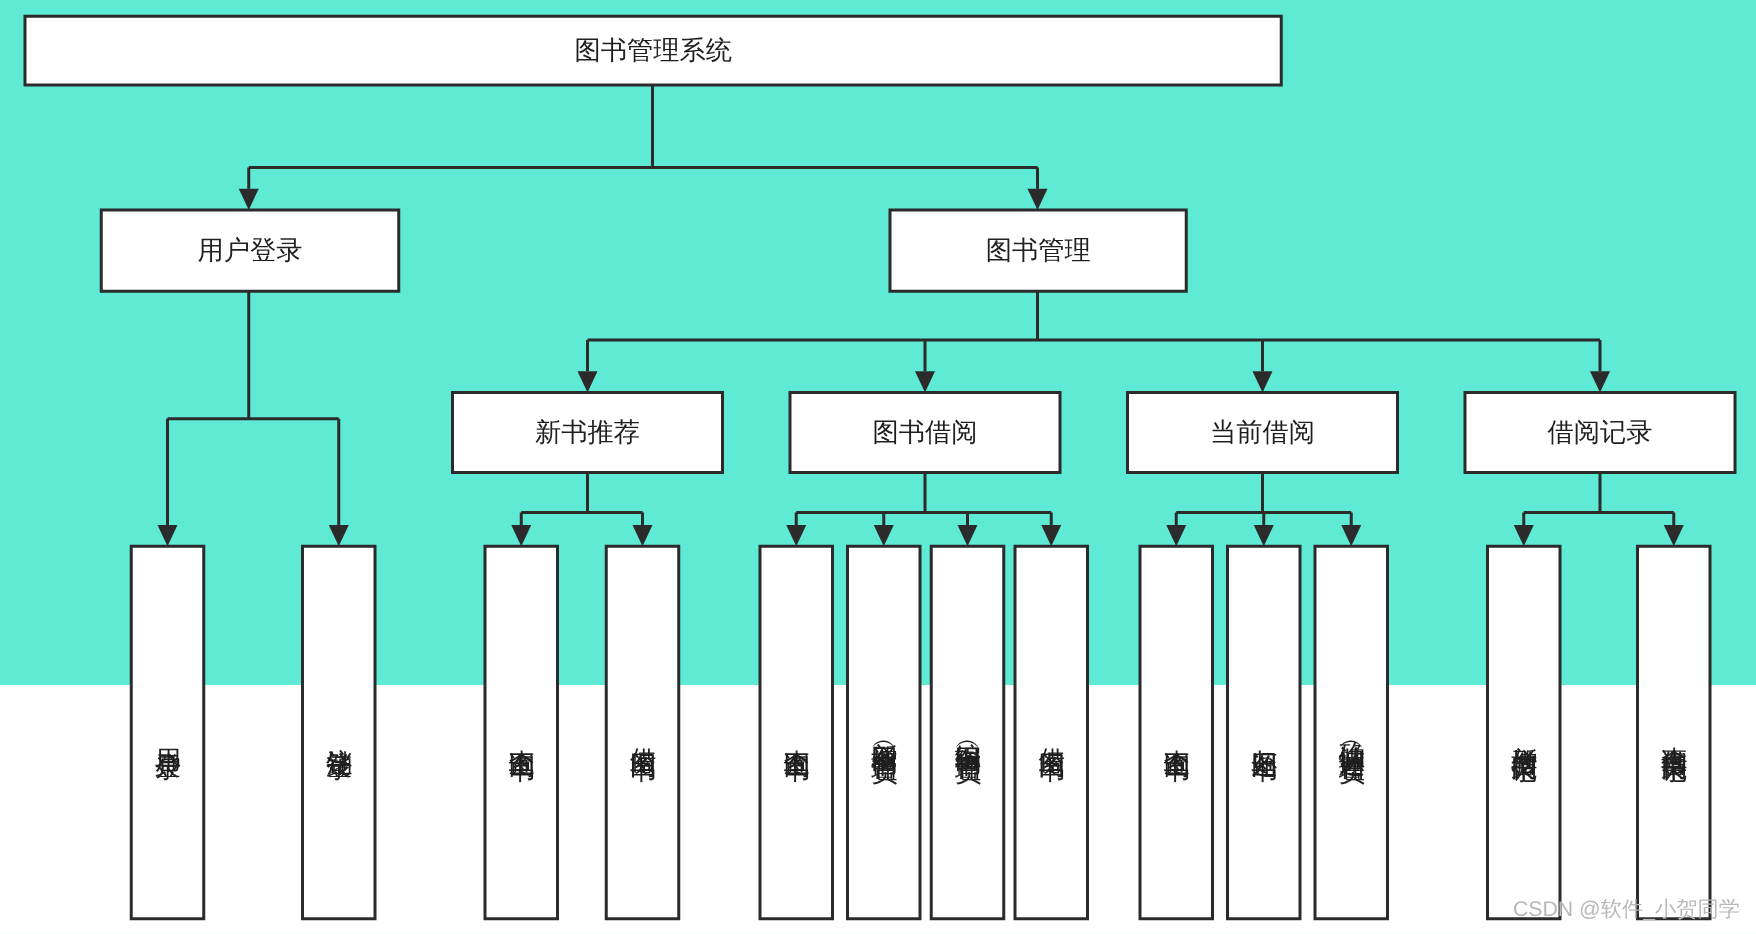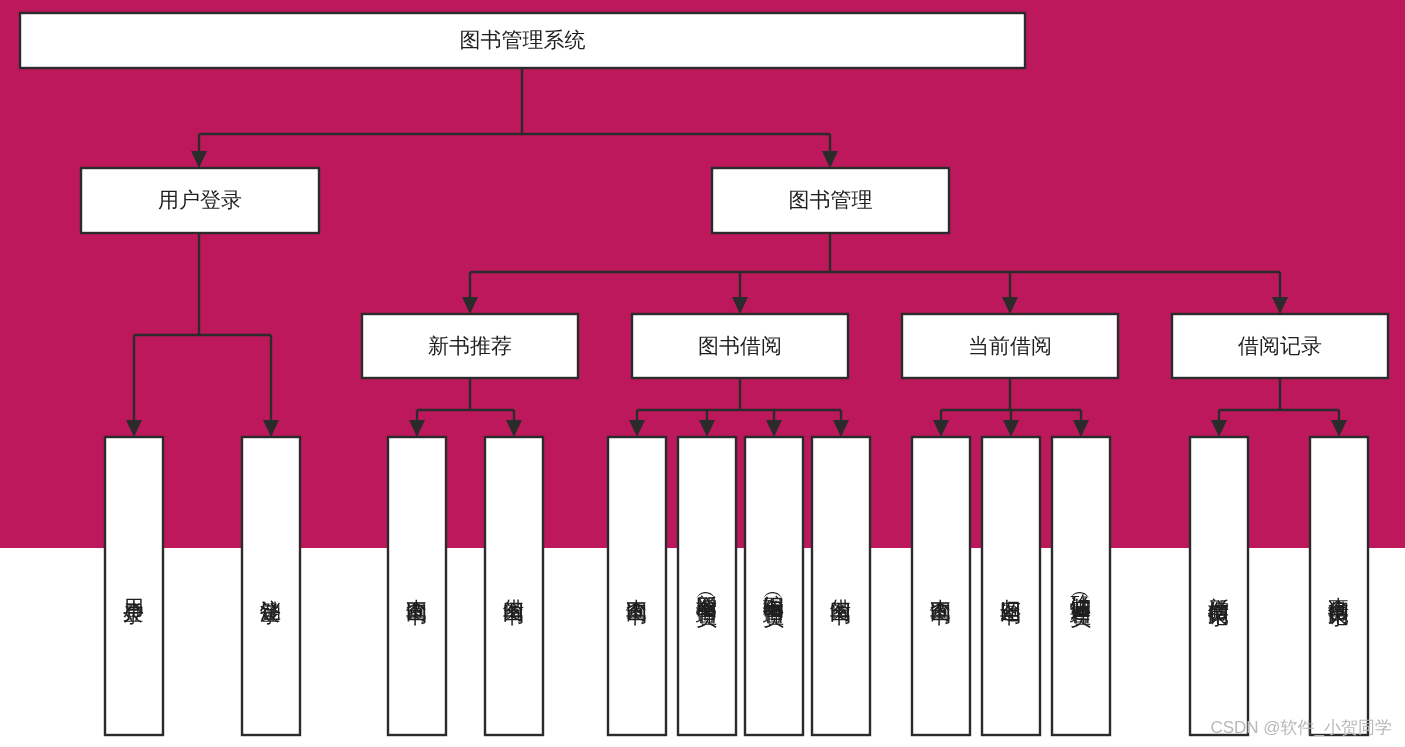--- a/index.html
+++ b/index.html
@@ -11,21 +11,21 @@
   body {
     font-family: "Liberation Sans", "DejaVu Sans", sans-serif;
     width: 1405px;
     height: 747px;
     overflow: hidden;
   }
   #diagram-root {
     position: relative;
     width: 1405px;
     height: 548px;
-    background: #be185d;
+    background: #5eead4;
   }
   svg.diagram-canvas {
     display: block;
     width: 1405px;
     height: 747px;
   }
   .node-rect {
     fill: #ffffff;
     stroke: #2b2b2b;
     stroke-width: 2.4;

